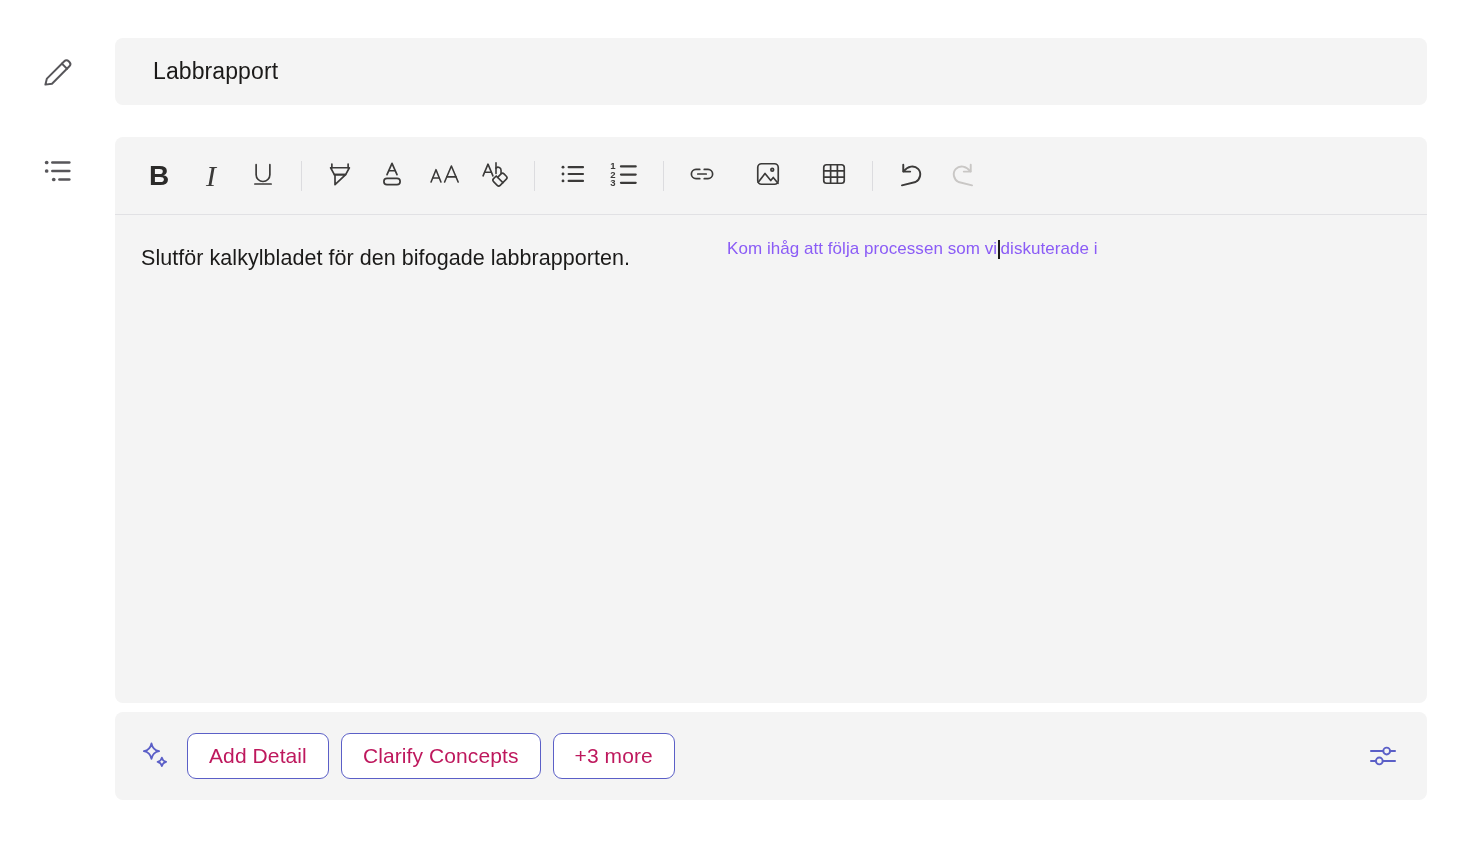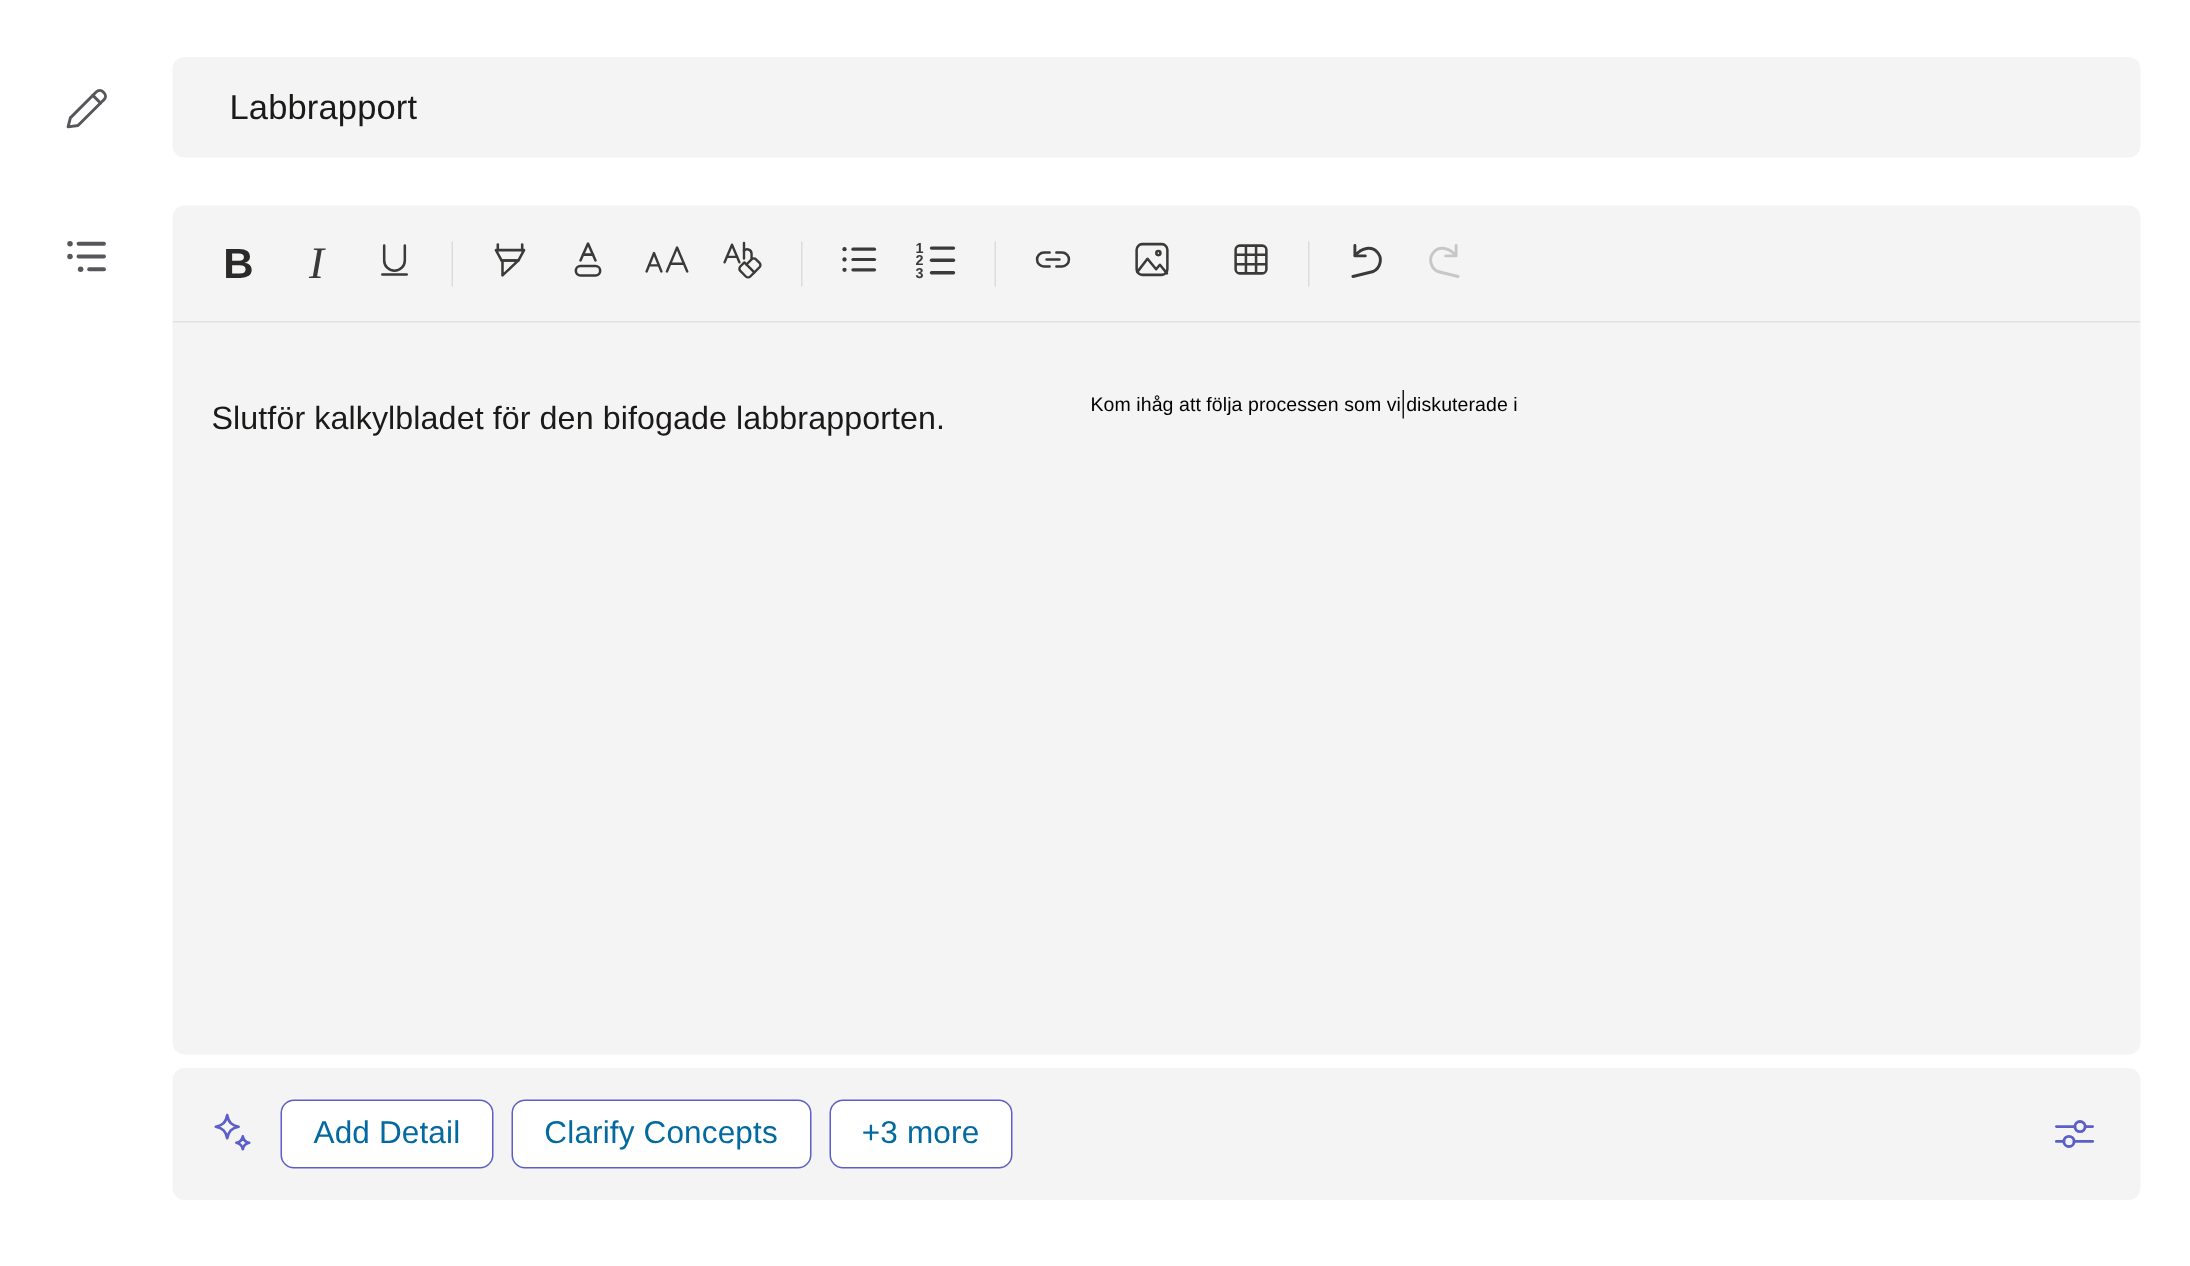--- a/index.html
+++ b/index.html
@@ -115,34 +115,33 @@
   
   .text-area {
     position: relative;
     height: 487px;
     padding: 22px 26px 0 26px;
     box-sizing: border-box;
   }
   .body-line {
     position: relative;
     white-space: nowrap;
-    margin-top: 21px;
   }
   .body-main {
     font-size: 21.5px;
     color: #1b1a19;
     line-height: 42px;
     letter-spacing: 0.05px;
   }
   .body-secondary {
     position: absolute;
     left: 586px;
     top: 2px;
-    font-size: 13px;
-    color: #000000;
+    font-size: 17px;
+    color: #8b5cf6;
     letter-spacing: 0.05px;
     white-space: nowrap;
   }
   .caret {
     display: inline-block;
     width: 1.5px;
     height: 19px;
     background: #1b1a19;
     vertical-align: -5px;
     margin: 0 1px;
@@ -173,21 +172,21 @@
     margin-right: 14px;
   }
   .chips {
     display: flex;
     align-items: center;
     gap: 12px;
     flex: 1 1 auto;
   }
   .chip {
     border: 1.6px solid #5b5fc7;
-    color: #0369a1;
+    color: #be185d;
     background: #ffffff;
     border-radius: 9px;
     height: 46px;
     display: flex;
     align-items: center;
     padding: 0 21px;
     font-size: 21px;
     letter-spacing: 0.1px;
     white-space: nowrap;
     box-sizing: border-box;

